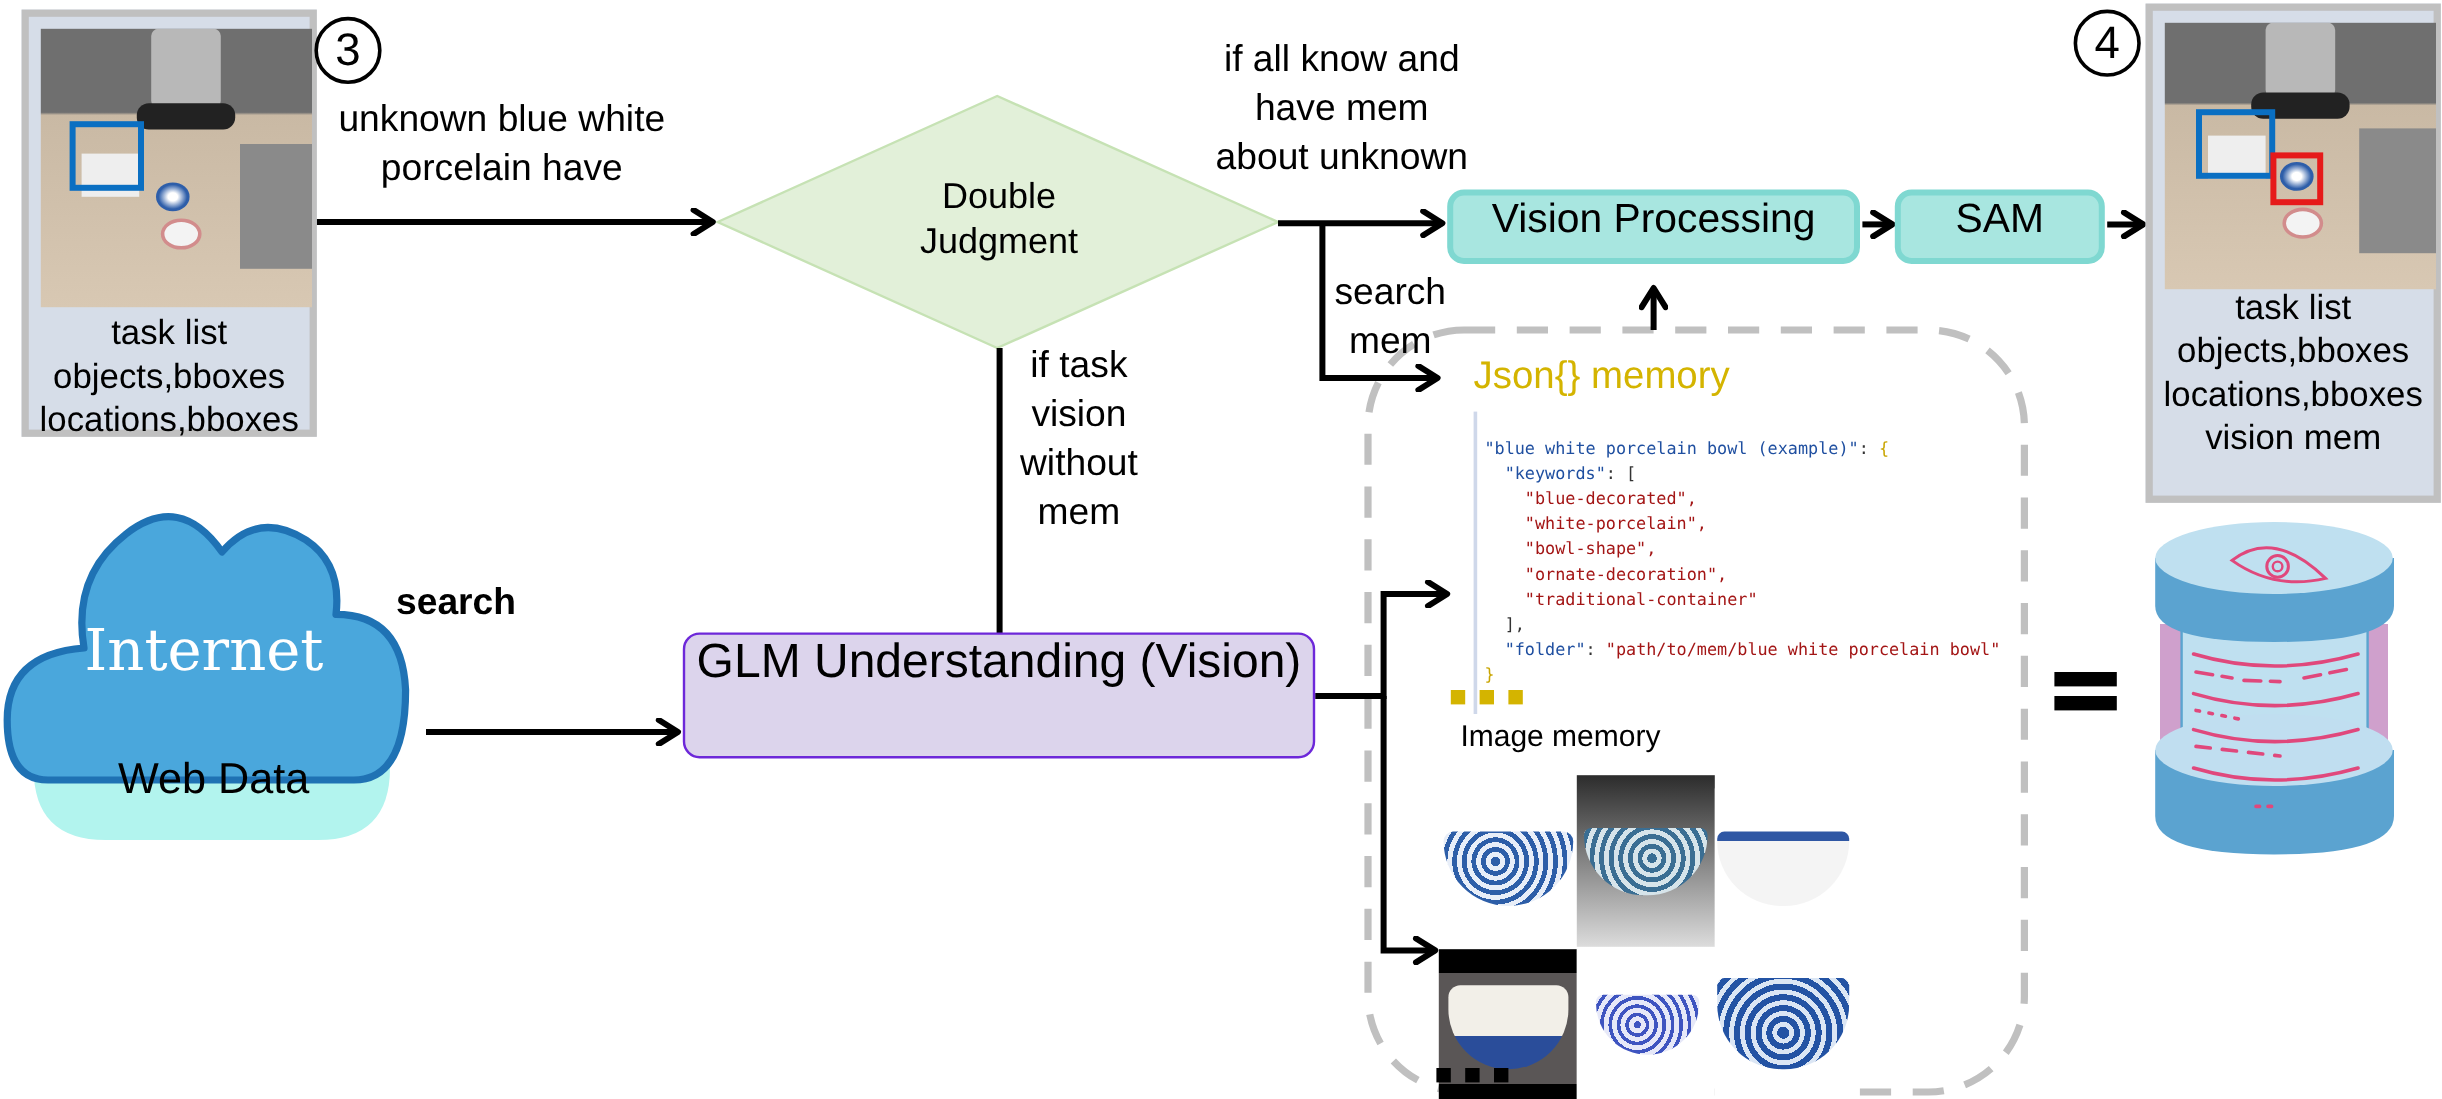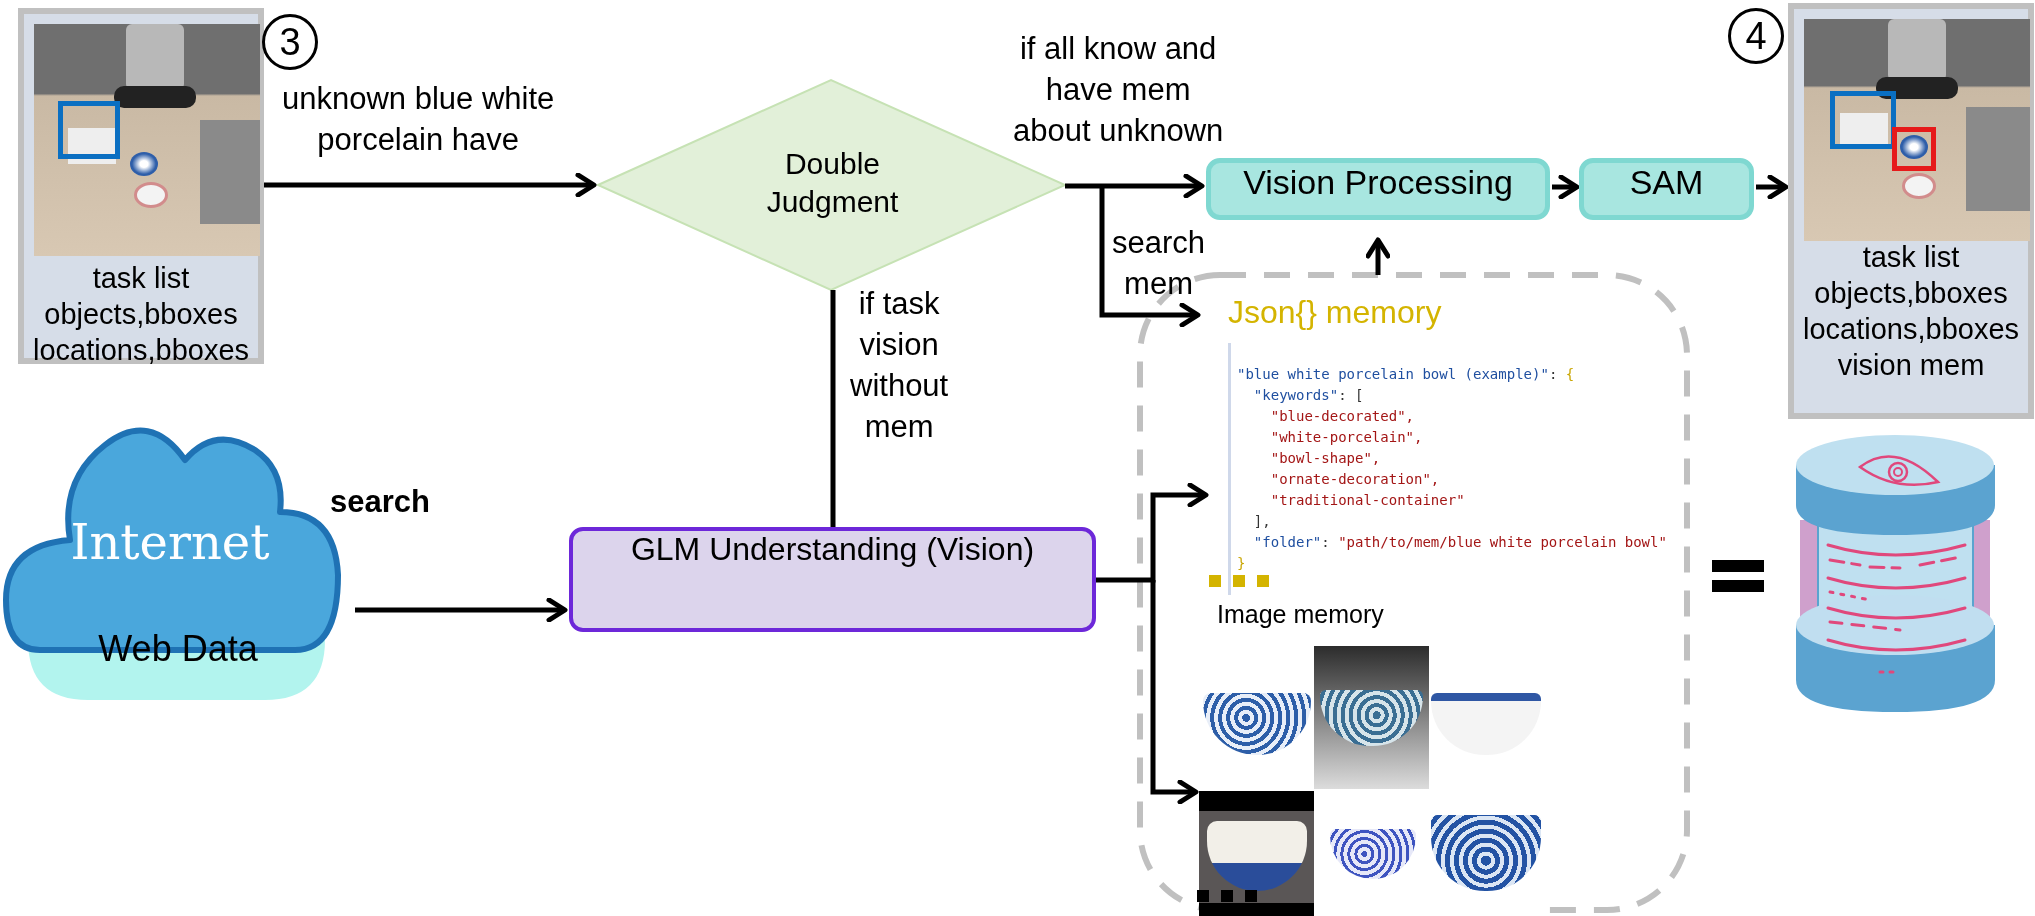--- a/index.html
+++ b/index.html
@@ -6,21 +6,21 @@
   body{width:2035px;height:916px;position:relative;overflow:hidden;font-family:"Liberation Sans",sans-serif;color:#000;}
   .abs{position:absolute;text-align:center;}
   .lbl{font-size:31px;line-height:41px;white-space:nowrap;}
   svg.wires{position:absolute;left:0;top:0;}
   .panel{position:absolute;background:#d6dde8;border:6px solid #c0c0c0;box-sizing:border-box;}
   .panel .scene{position:absolute;left:10px;top:10px;background:linear-gradient(180deg,#6f6f6f 0%,#6f6f6f 30%,#c9b9a4 31%,#d8c8b3 100%);overflow:hidden;}
   .panel .ptext{position:absolute;left:0;right:0;text-align:center;font-size:29px;line-height:36px;}
   .circled{position:absolute;width:56px;height:56px;border:3px solid #000;border-radius:50%;box-sizing:border-box;text-align:center;font-size:38px;line-height:50px;}
   .box{position:absolute;box-sizing:border-box;display:flex;justify-content:center;border-radius:14px;}
   .teal{background:#a8e6e0;border:5px solid #7fd8d1;font-size:34px;}
-  .purple{background:#dcd4ec;border:4px solid #6d28d9;font-size:32px;}
+  .purple{background:#dcd4ec;border:2px solid #6d28d9;font-size:40px;}
   .code{position:absolute;font-family:"DejaVu Sans Mono",monospace;font-size:14px;line-height:21px;white-space:pre;}
   .k{color:#1f4fa0;} .s{color:#a31515;} .p{color:#333;} .b1{color:#c9a500;}
   .dots{position:absolute;display:flex;gap:12px;}
   .dots span{width:12px;height:12px;display:block;}
   .bowl{position:absolute;overflow:hidden;}
 </style>
 </head>
 <body>
 
 <svg class="wires" width="2035" height="916">

